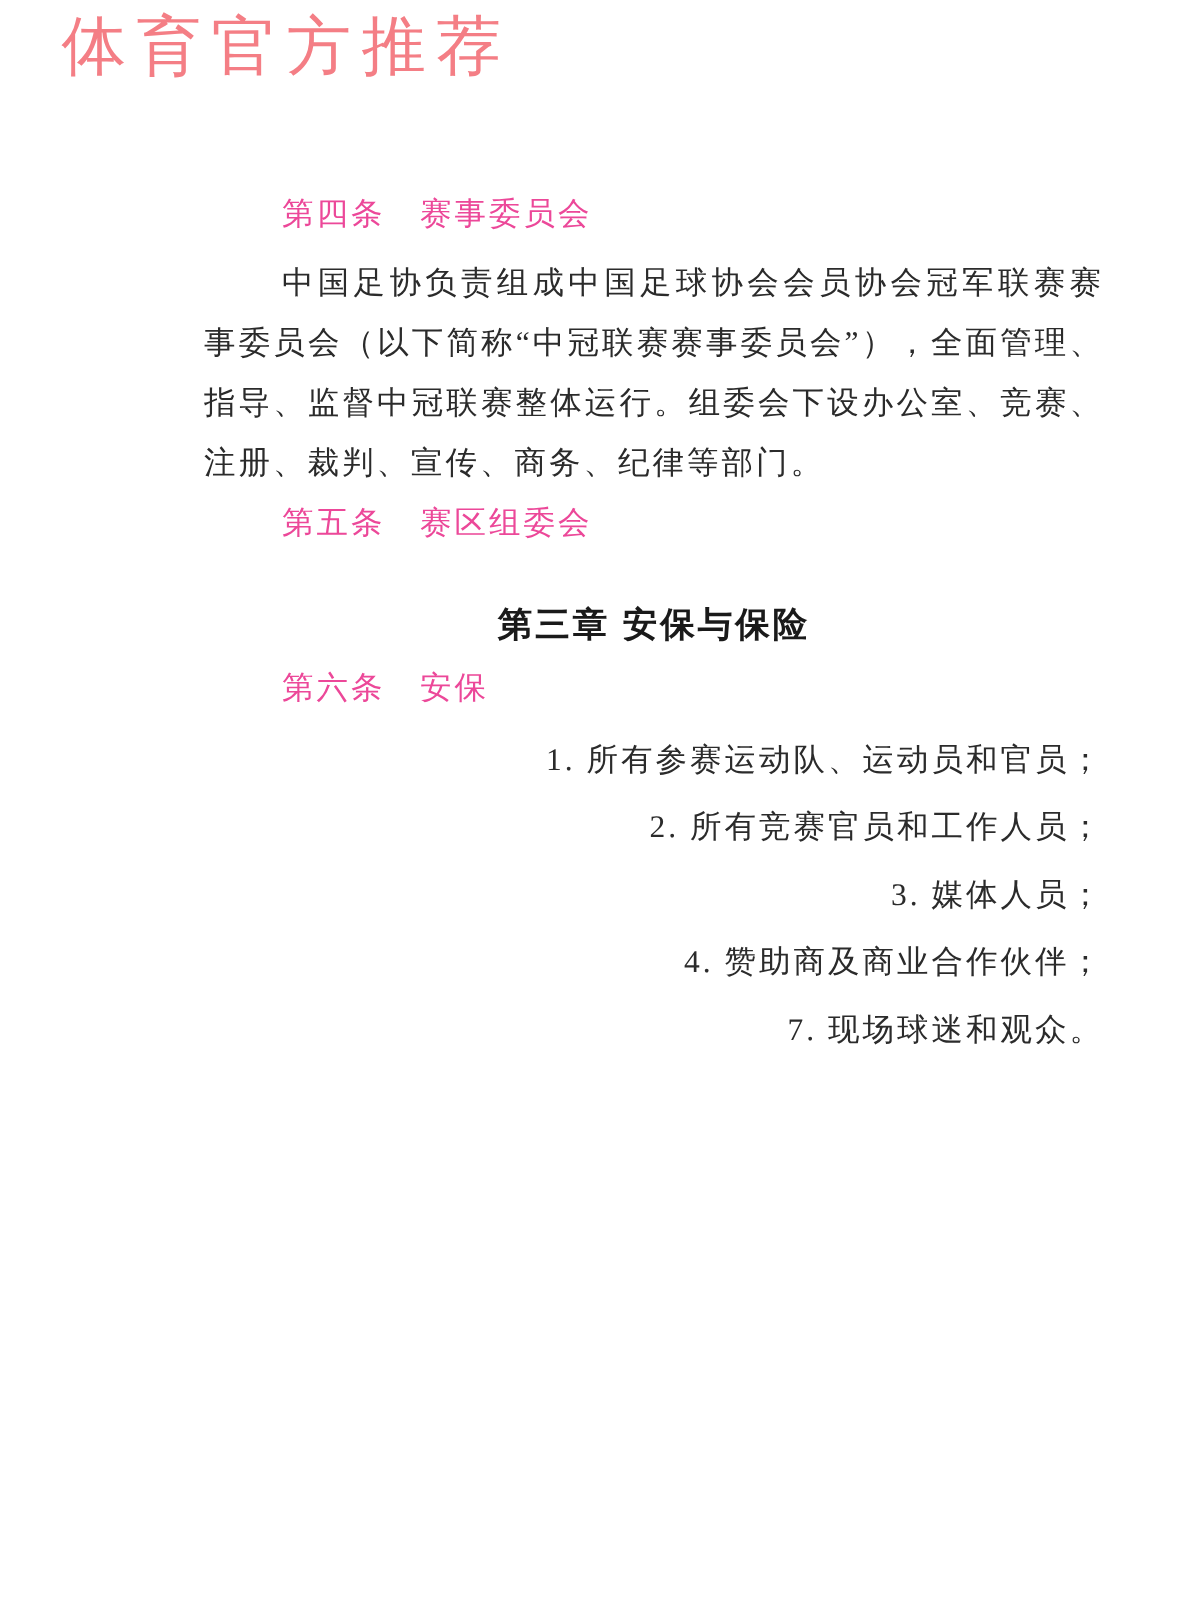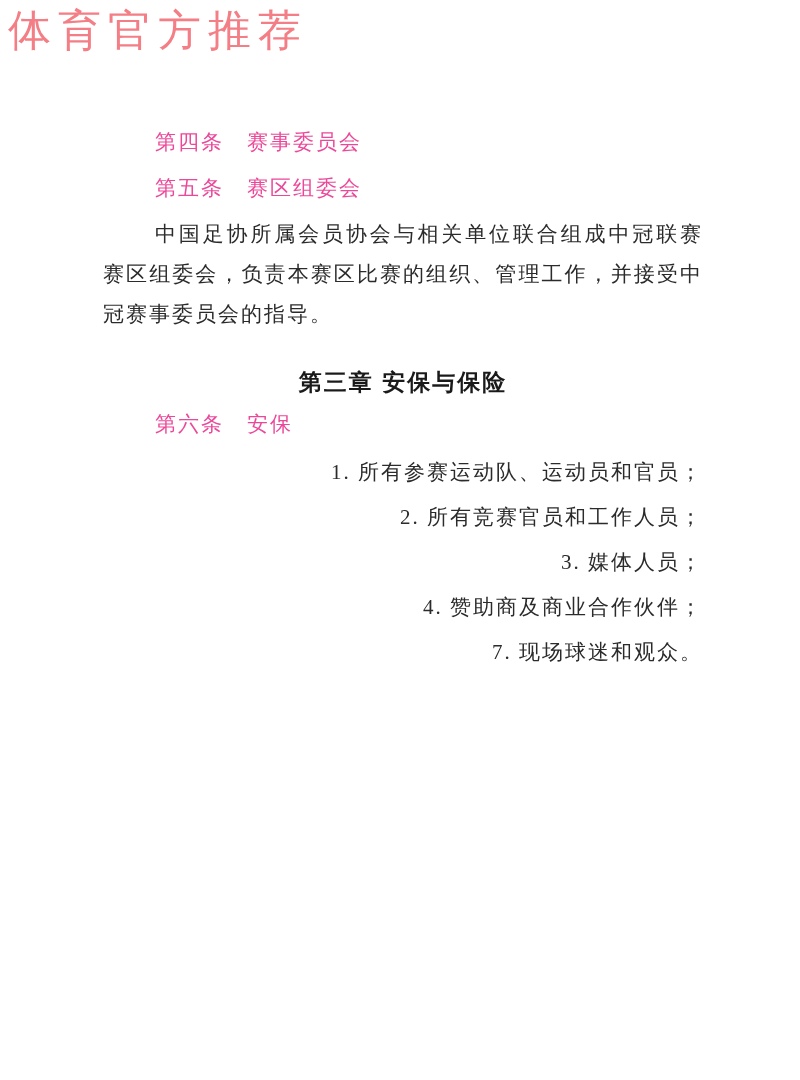--- a/index.html
+++ b/index.html
@@ -10,20 +10,21 @@
     background: #ffffff;
     overflow: hidden;
     font-family: "Liberation Serif", "DejaVu Serif", serif;
   }
 
   .page {
     position: relative;
     width: 672px;
     height: 1080px;
     background: #ffffff;
+    margin-left: 33px;
   }
 
   .watermark {
     position: absolute;
     top: 2px;
     left: 8px;
     font-size: 43px;
     letter-spacing: 7px;
     color: #f47e85;
     font-family: "Liberation Serif", "DejaVu Serif", serif;
@@ -84,24 +85,24 @@
 <body>
 
 <div class="page">
 
   <div class="watermark">体育官方推荐</div>
 
   <div class="content">
 
     <div class="article-heading">第四条　赛事委员会</div>
 
+    <p class="para">中国足协负责组成中国足球协会会员协会冠军联赛赛事委员会（以下简称“中冠联赛赛事委员会”），全面管理、指导、监督中冠联赛整体运行。组委会下设办公室、竞赛、注册、裁判、宣传、商务、纪律等部门。</p>
 
     <div class="article-heading">第五条　赛区组委会</div>
 
-    <p class="para">中国足协所属会员协会与相关单位联合组成中冠联赛赛区组委会，负责本赛区比赛的组织、管理工作，并接受中冠赛事委员会的指导。</p>
 
     <div class="chapter-heading">第三章  安保与保险</div>
 
     <div class="article-heading">第六条　安保</div>
 
 
     <ul class="security-list">
       <li>1. 所有参赛运动队、运动员和官员；</li>
       <li>2. 所有竞赛官员和工作人员；</li>
       <li>3. 媒体人员；</li>

